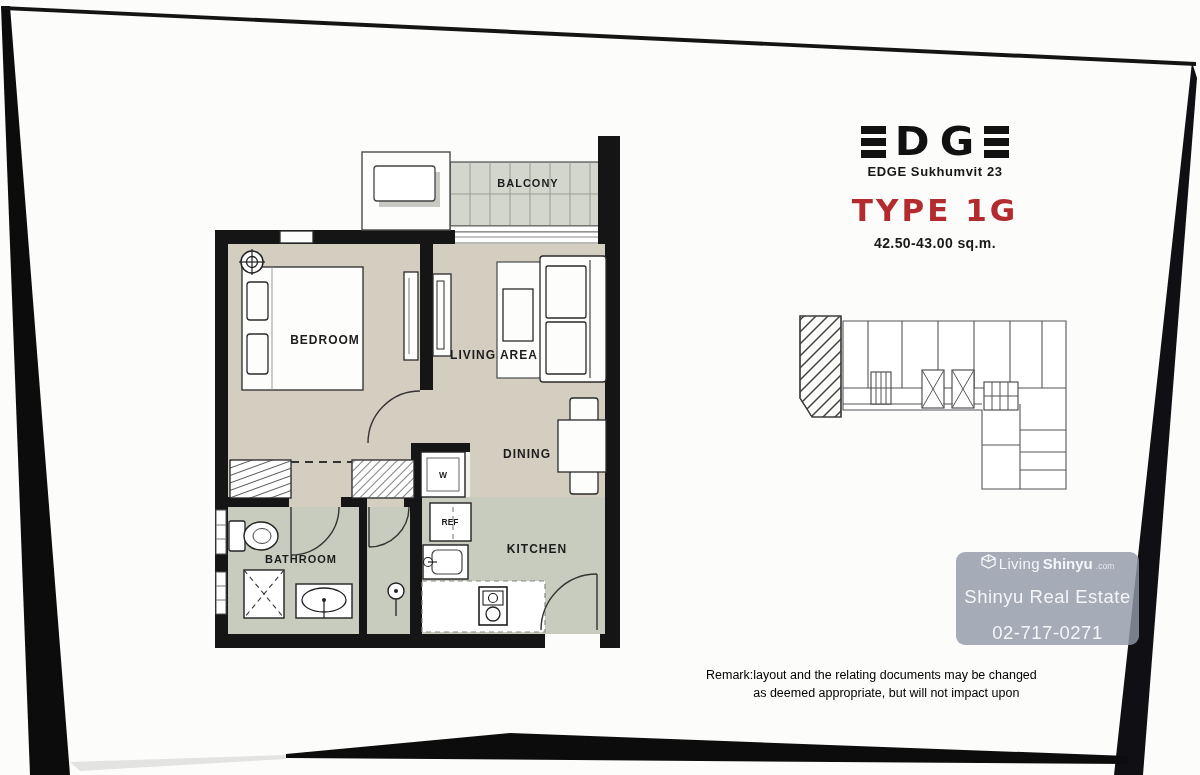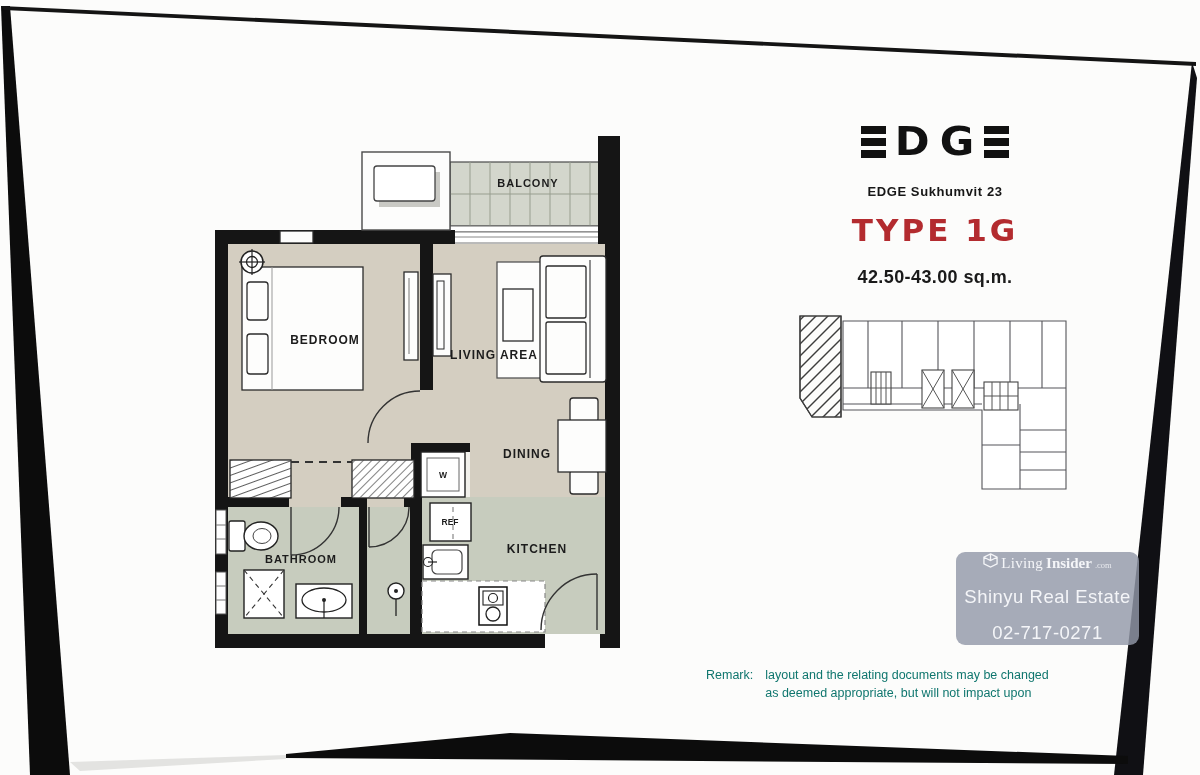--- a/index.html
+++ b/index.html
@@ -7,36 +7,36 @@
          font-family:"Liberation Sans",sans-serif;}
   svg{display:block;}
   .abs{position:absolute;}
   
   #brand{position:absolute;left:820px;top:120px;width:230px;text-align:center;color:#111;}
   #logo-row{display:flex;align-items:center;justify-content:center;gap:9px;height:44px;}
   .ebars{display:flex;flex-direction:column;gap:4px;}
   .ebars span{display:block;width:25px;height:8px;background:#111;}
   .logo-letter{font-family:"DejaVu Sans",sans-serif;font-weight:900;font-size:42px;line-height:40px;
                letter-spacing:1px;transform:scaleY(.92);}
-  #project-name{margin-top:20px;font-size:13px;font-weight:bold;letter-spacing:.6px;color:#161616;}
+  #project-name{margin-top:0;font-size:13px;font-weight:bold;letter-spacing:.6px;color:#161616;}
   #type-title{margin-top:14px;font-size:31px;font-weight:900;letter-spacing:3px;color:#b32b2f;
               font-family:"DejaVu Sans",sans-serif;transform:scaleY(.95);}
-  #area-text{margin-top:18px;font-size:18px;font-weight:bold;letter-spacing:.4px;color:#1a1a1a;}
+  #area-text{margin-top:6px;font-size:14px;font-weight:bold;letter-spacing:.4px;color:#1a1a1a;}
   
   #watermark{position:absolute;left:956px;top:552px;width:183px;height:93px;border-radius:9px;
              background:rgba(146,153,168,.82);color:#f4f5f8;display:flex;flex-direction:column;
              align-items:center;justify-content:center;z-index:5;}
-  #wm-brandline{display:flex;align-items:baseline;gap:3px;font-size:15px;font-family:Liberation Serif, serif;}
+  #wm-brandline{display:flex;align-items:baseline;gap:3px;font-size:15px;}
   #wm-brandline .lt{font-weight:300;letter-spacing:.3px;}
   #wm-brandline .bd{font-weight:bold;}
   #wm-brandline .tld{font-size:8.5px;opacity:.85;}
   .wm-line{font-weight:300;font-size:18.5px;letter-spacing:.5px;margin-top:14px;}
   
-  #remark{position:absolute;left:706px;top:666px;width:420px;display:flex;gap:12px;
-          font-size:12.5px;line-height:18px;color:#0f766e;}
+  #remark{position:absolute;left:706px;top:666px;width:420px;display:flex;
+          font-size:12.5px;line-height:18px;color:#000000;}
   #remark .lbl{white-space:nowrap;}
   
   text{font-family:"Liberation Sans",sans-serif;fill:#1c1c1c;}
   .room-label{font-size:12px;font-weight:bold;letter-spacing:1px;}
   .small-label{font-size:11px;font-weight:bold;letter-spacing:1px;}
   .tiny-label{font-size:8.5px;font-weight:bold;}
 </style>
 </head>
 <body>
 
@@ -293,21 +293,21 @@
     <div id="type-title">TYPE 1G</div>
     <div id="area-text">42.50-43.00 sq.m.</div>
   </div>
 
   <div id="watermark">
     <div id="wm-brandline">
       <svg width="15" height="15" viewBox="0 0 16 16">
         <path d="M8 1 L15 4.5 V11.5 L8 15 L1 11.5 V4.5 Z M8 1 V8 M1 4.5 L8 8 L15 4.5" fill="none" stroke="#f4f5f8" stroke-width="1.4"></path>
       </svg>
       <span class="lt">Living</span>
-        <span class="bd">Insider</span>
+        <span class="bd">Shinyu</span>
         <span class="tld">.com</span>
     </div>
     <div class="wm-line">Shinyu Real Estate</div>
     <div class="wm-line">02-717-0271</div>
   </div>
 
   <div id="remark">
     <div class="lbl">Remark:</div>
     <div>
       <div>layout and the relating documents may be changed</div>

